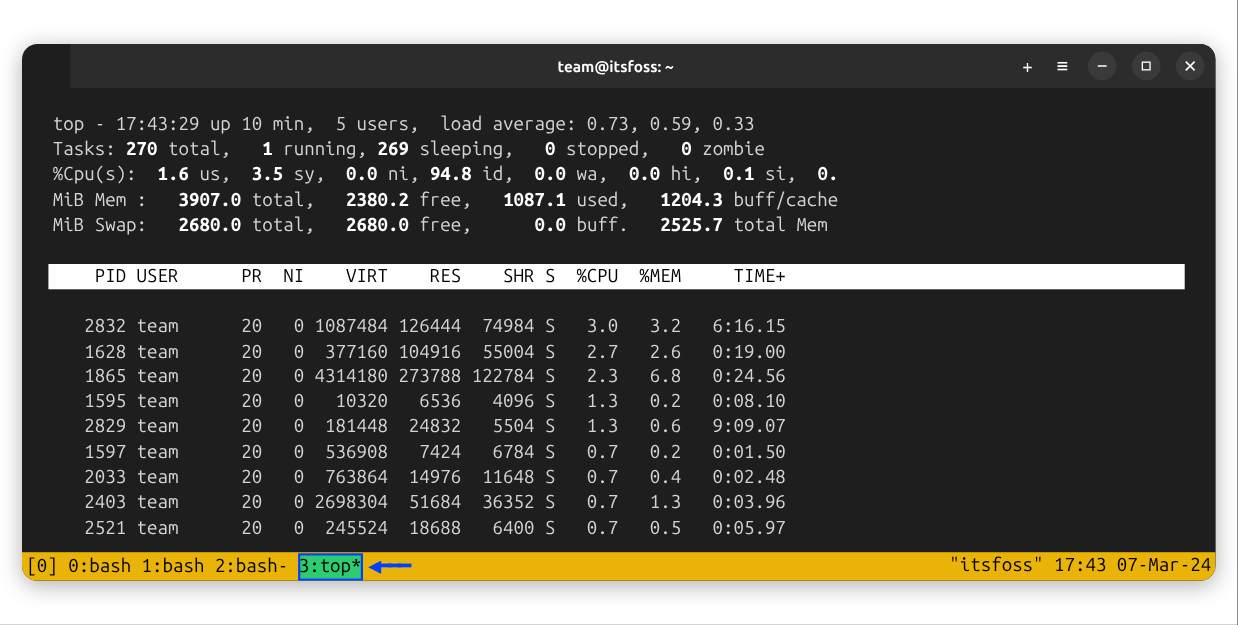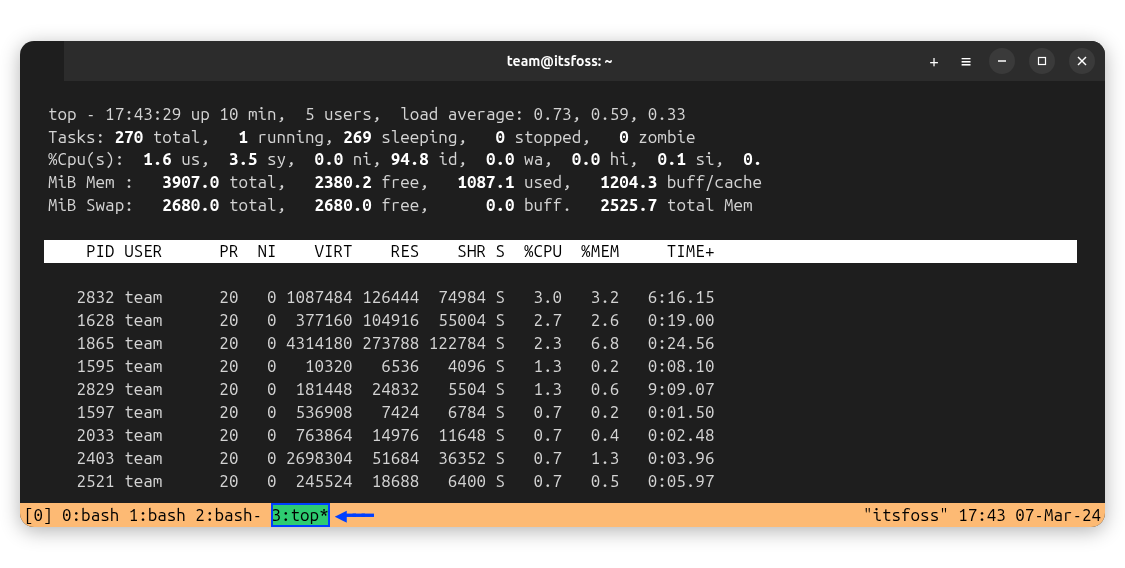--- a/index.html
+++ b/index.html
@@ -84,21 +84,21 @@
     }
     .header-row {
       background: #ffffff;
       color: #000000;
       font-weight: normal;
       display: block;
       margin-left: -4px;
       padding-left: 4px;
     }
     .tmux-bar {
-      background: #fdba74;
+      background: #eab308;
       color: #000000;
       display: flex;
       font-size: 17px;
       padding: 1px 4px;
       position: relative;
       line-height: 1.35;
     }
     .tmux-left {
       flex: 0 0 auto;
     }

